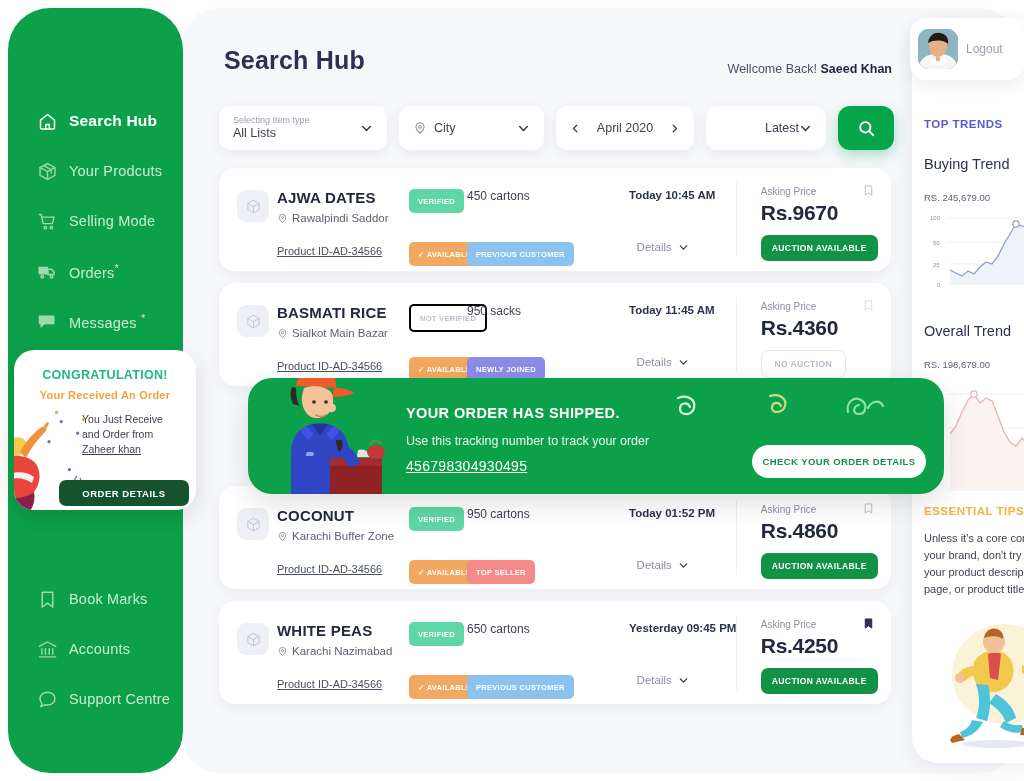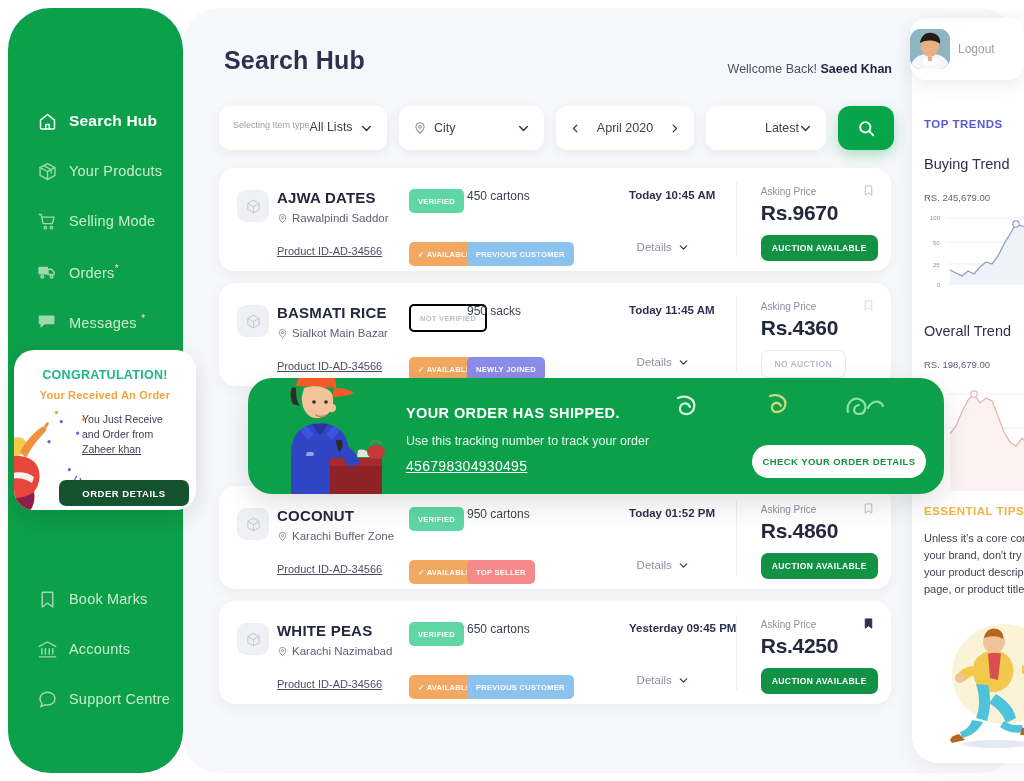--- a/index.html
+++ b/index.html
@@ -90,42 +90,42 @@
     font-size: 12.5px; color: #4a4f66;
   }
   .welcome b { color:#1e2340; }
 
   
   .user-card {
     position:absolute; right: 0px; top: 18px;
     width: 114px; height: 62px;
     background:#fff; border-radius: 16px;
     box-shadow: 0 6px 18px rgba(0,0,0,.07);
-    display:flex; align-items:center; gap: 8px; padding-left: 0;
+    display:flex; align-items:center; gap: 8px; padding-left: 8px;
     z-index: 30;
   }
   .avatar {
     width: 40px; height: 40px; border-radius: 11px; overflow:hidden;
     background: #8fb4bf; flex:0 0 40px;
   }
   .logout-label { font-size: 12px; color:#9aa0ae; }
 
   
   .filters { position:absolute; left: 36px; top: 98px; display:flex; align-items:center; gap: 12px; }
   .fbox {
     background:#fff; border-radius: 11px;
     box-shadow: 0 3px 12px rgba(36,47,84,.07);
     display:flex; align-items:center; justify-content:space-between;
     padding: 0 14px; height: 44px; cursor:pointer;
   }
   .fbox.w1 { width: 168px; }
   .fbox.w2 { width: 145px; }
   .fbox.w3 { width: 138px; }
   .fbox.w4 { width: 120px; justify-content: flex-end; }
-  .f-stack { display:flex; flex-direction:row; justify-content:center; line-height:1.25; }
+  .f-stack { display:flex; flex-direction:column; justify-content:center; line-height:1.25; }
   .f-small { font-size: 9px; color:#9aa0ae; }
   .f-val { font-size: 12.5px; color:#3d4251; }
   .f-ico-city { display:flex; align-items:center; gap:7px; }
   .chev { width:13px; height:13px; flex:0 0 13px; }
   .arrow { width:11px; height:13px; cursor:pointer; }
   .search-btn {
     width:56px; height:44px; border-radius: 12px; background:#06a54c;
     display:flex; align-items:center; justify-content:center; border:none; cursor:pointer;
     box-shadow: 0 5px 14px rgba(6,165,76,.32);
   }

